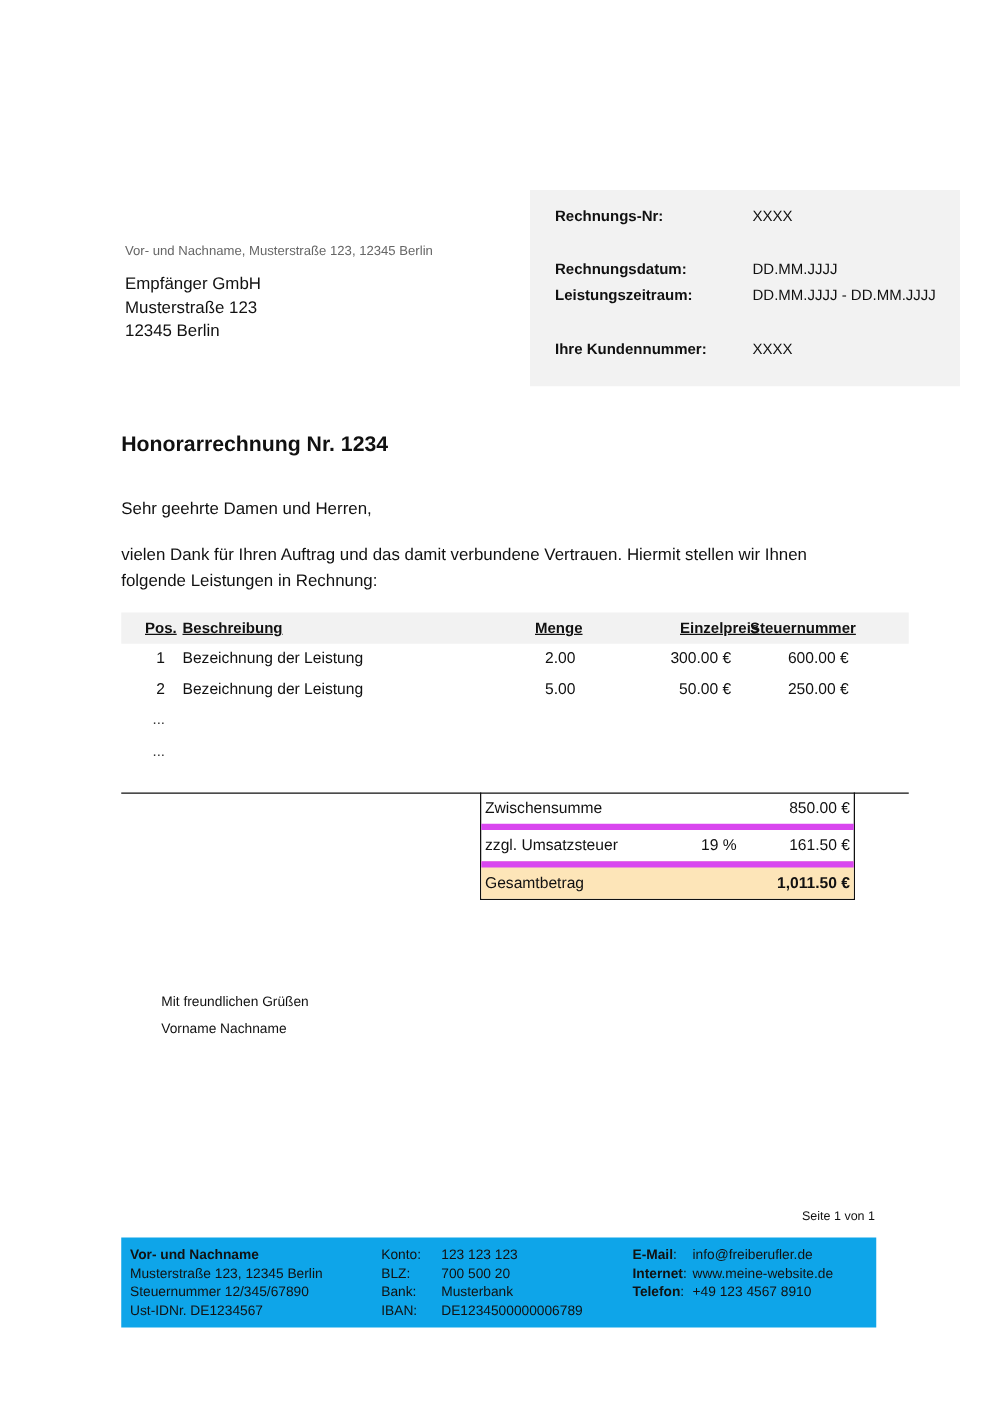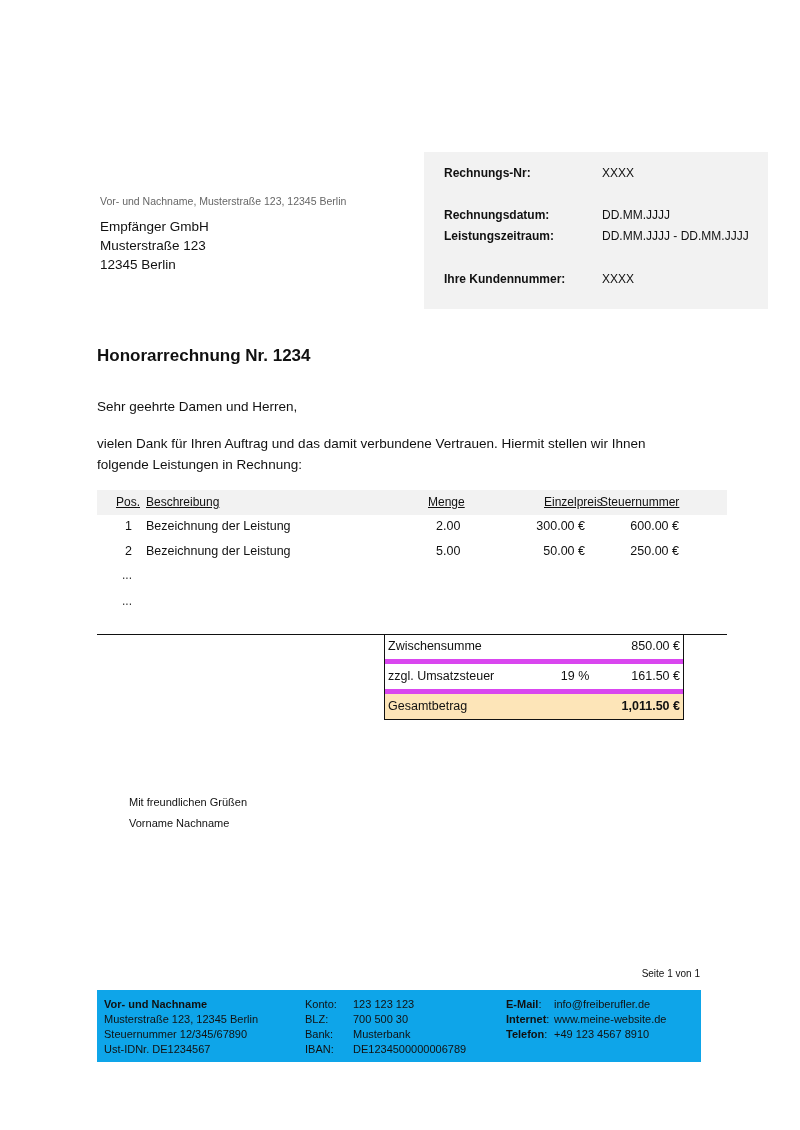--- a/index.html
+++ b/index.html
@@ -15,21 +15,21 @@
 
   .sender-line { left: 100px; top: 195px; font-size: 10.5px; color: #666; white-space: nowrap; }
   .recipient { left: 100px; top: 217px; font-size: 13.5px; line-height: 19px; }
 
   .title { left: 97px; top: 346px; font-size: 17px; font-weight: bold; white-space: nowrap; }
   .greeting { left: 97px; top: 399px; font-size: 13.5px; white-space: nowrap; text-align: right; }
   .intro { left: 97px; top: 433px; width: 600px; font-size: 13.5px; line-height: 21px; }
 
   
   .items-header { left: 97px; top: 490px; width: 630px; height: 25px; background: #f2f2f2; }
-  .th { position: absolute; top: 5px; font-size: 12px; font-weight: normal; text-decoration: underline; white-space: nowrap; }
+  .th { position: absolute; top: 5px; font-size: 12px; font-weight: bold; text-decoration: underline; white-space: nowrap; }
   .item-row { position: absolute; left: 97px; width: 630px; height: 25px; font-size: 12.5px; }
   .td { position: absolute; top: 5px; white-space: nowrap; }
   .ellipsis { position: absolute; left: 122px; font-size: 12px; color: #333; }
 
   .rule { left: 97px; top: 634px; width: 630px; height: 0; border-top: 1.5px solid #111; }
 
   
   .totals { left: 384px; top: 634px; width: 298px; border: 1.5px solid #111; border-top: none; }
   .tot-row { position: relative; height: 25px; font-size: 12.5px; border-top: 5px solid #d946ef; }
   .tot-row:first-child { border-top: none; }
@@ -139,21 +139,21 @@
 
 <div class="abs footer">
   <div class="fcol col1" style="left:7px;">
     <div class="frow bold">Vor- und Nachname</div>
     <div class="frow">Musterstraße 123, 12345 Berlin</div>
     <div class="frow">Steuernummer 12/345/67890</div>
     <div class="frow">Ust-IDNr. DE1234567</div>
   </div>
   <div class="fcol col2" style="left:208px;">
     <div class="frow"><span class="flabel">Konto:</span><span>123 123 123</span></div>
-    <div class="frow"><span class="flabel">BLZ:</span><span>700 500 30</span></div>
+    <div class="frow"><span class="flabel">BLZ:</span><span>700 500 20</span></div>
     <div class="frow"><span class="flabel">Bank:</span><span>Musterbank</span></div>
     <div class="frow"><span class="flabel">IBAN:</span><span>DE1234500000006789</span></div>
   </div>
   <div class="fcol col3" style="left:409px;">
     <div class="frow"><span class="flabel"><span>E-Mail</span><span style="font-weight:normal">:</span></span><span>info@freiberufler.de</span></div>
     <div class="frow"><span class="flabel"><span>Internet</span><span style="font-weight:normal">:</span></span><span>www.meine-website.de</span></div>
     <div class="frow"><span class="flabel"><span>Telefon</span><span style="font-weight:normal">:</span></span><span>+49 123 4567 8910</span></div>
   </div>
 </div>
 

